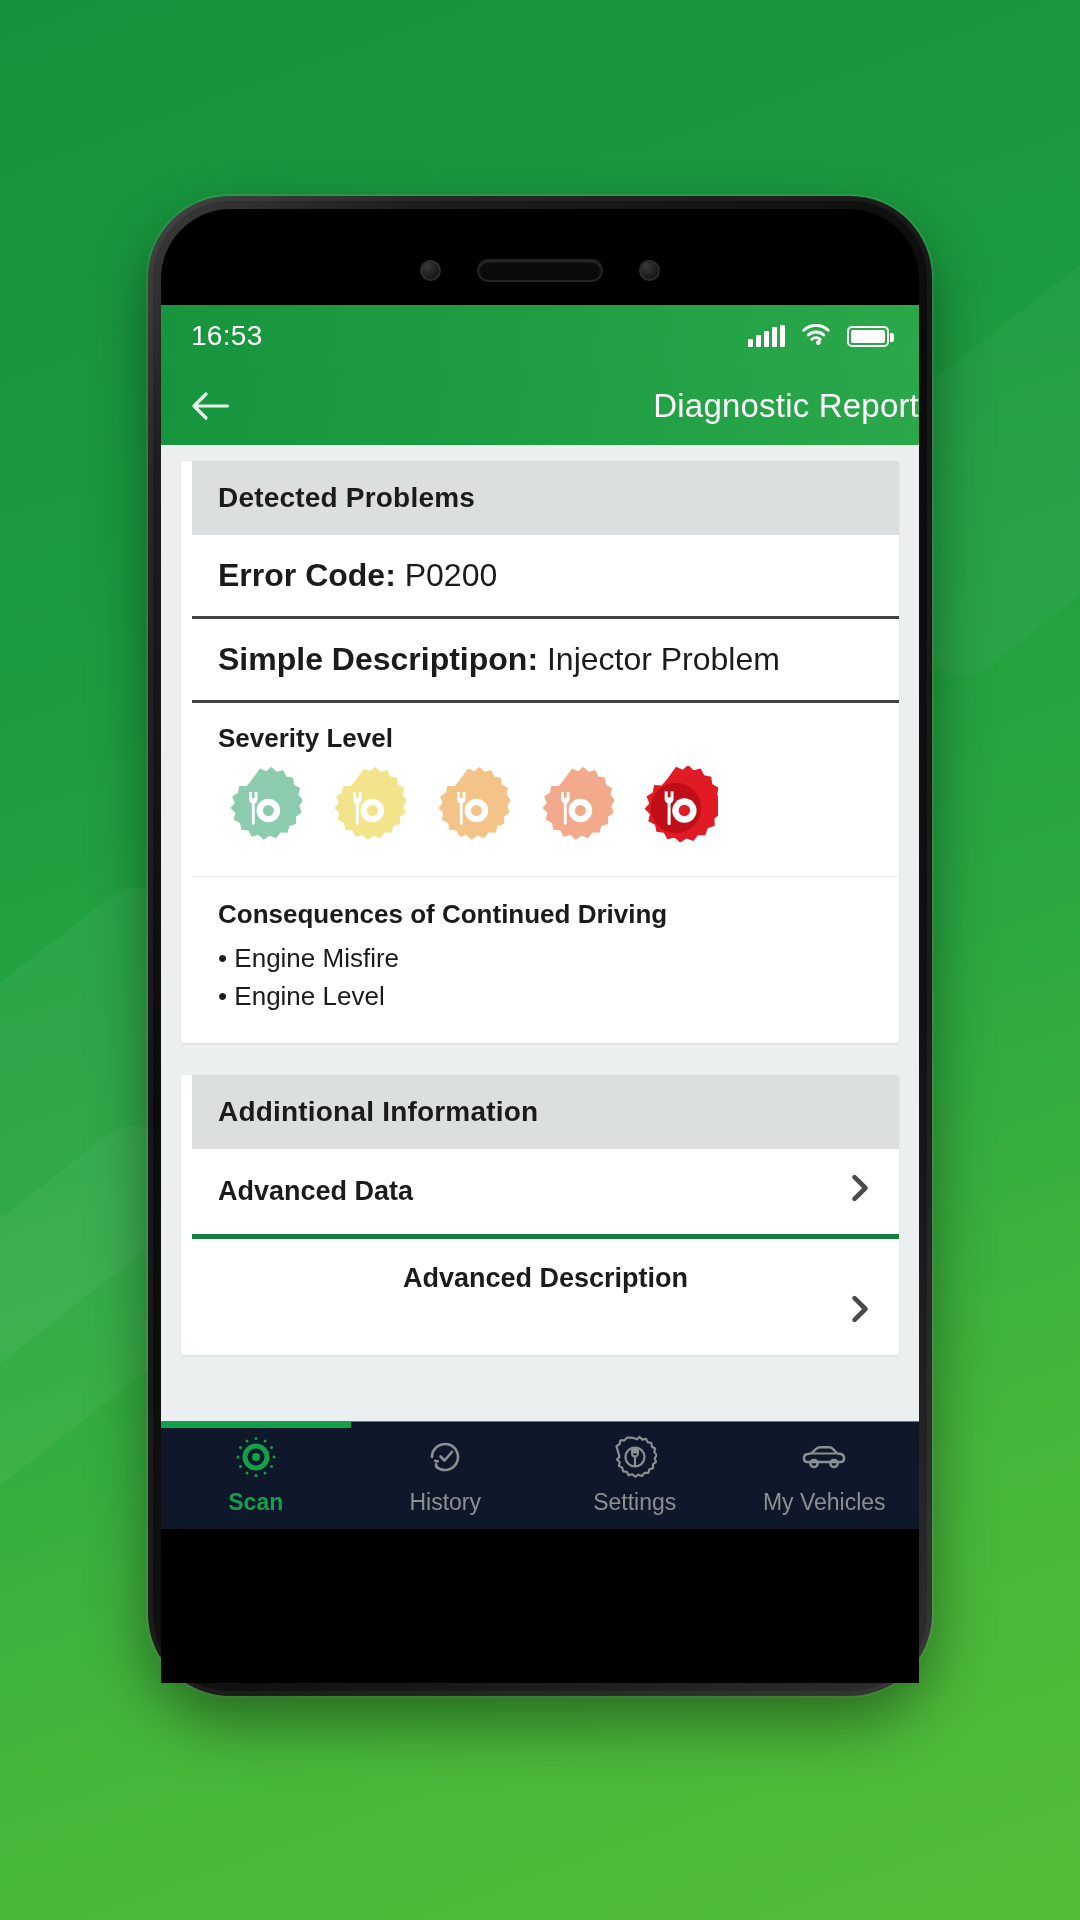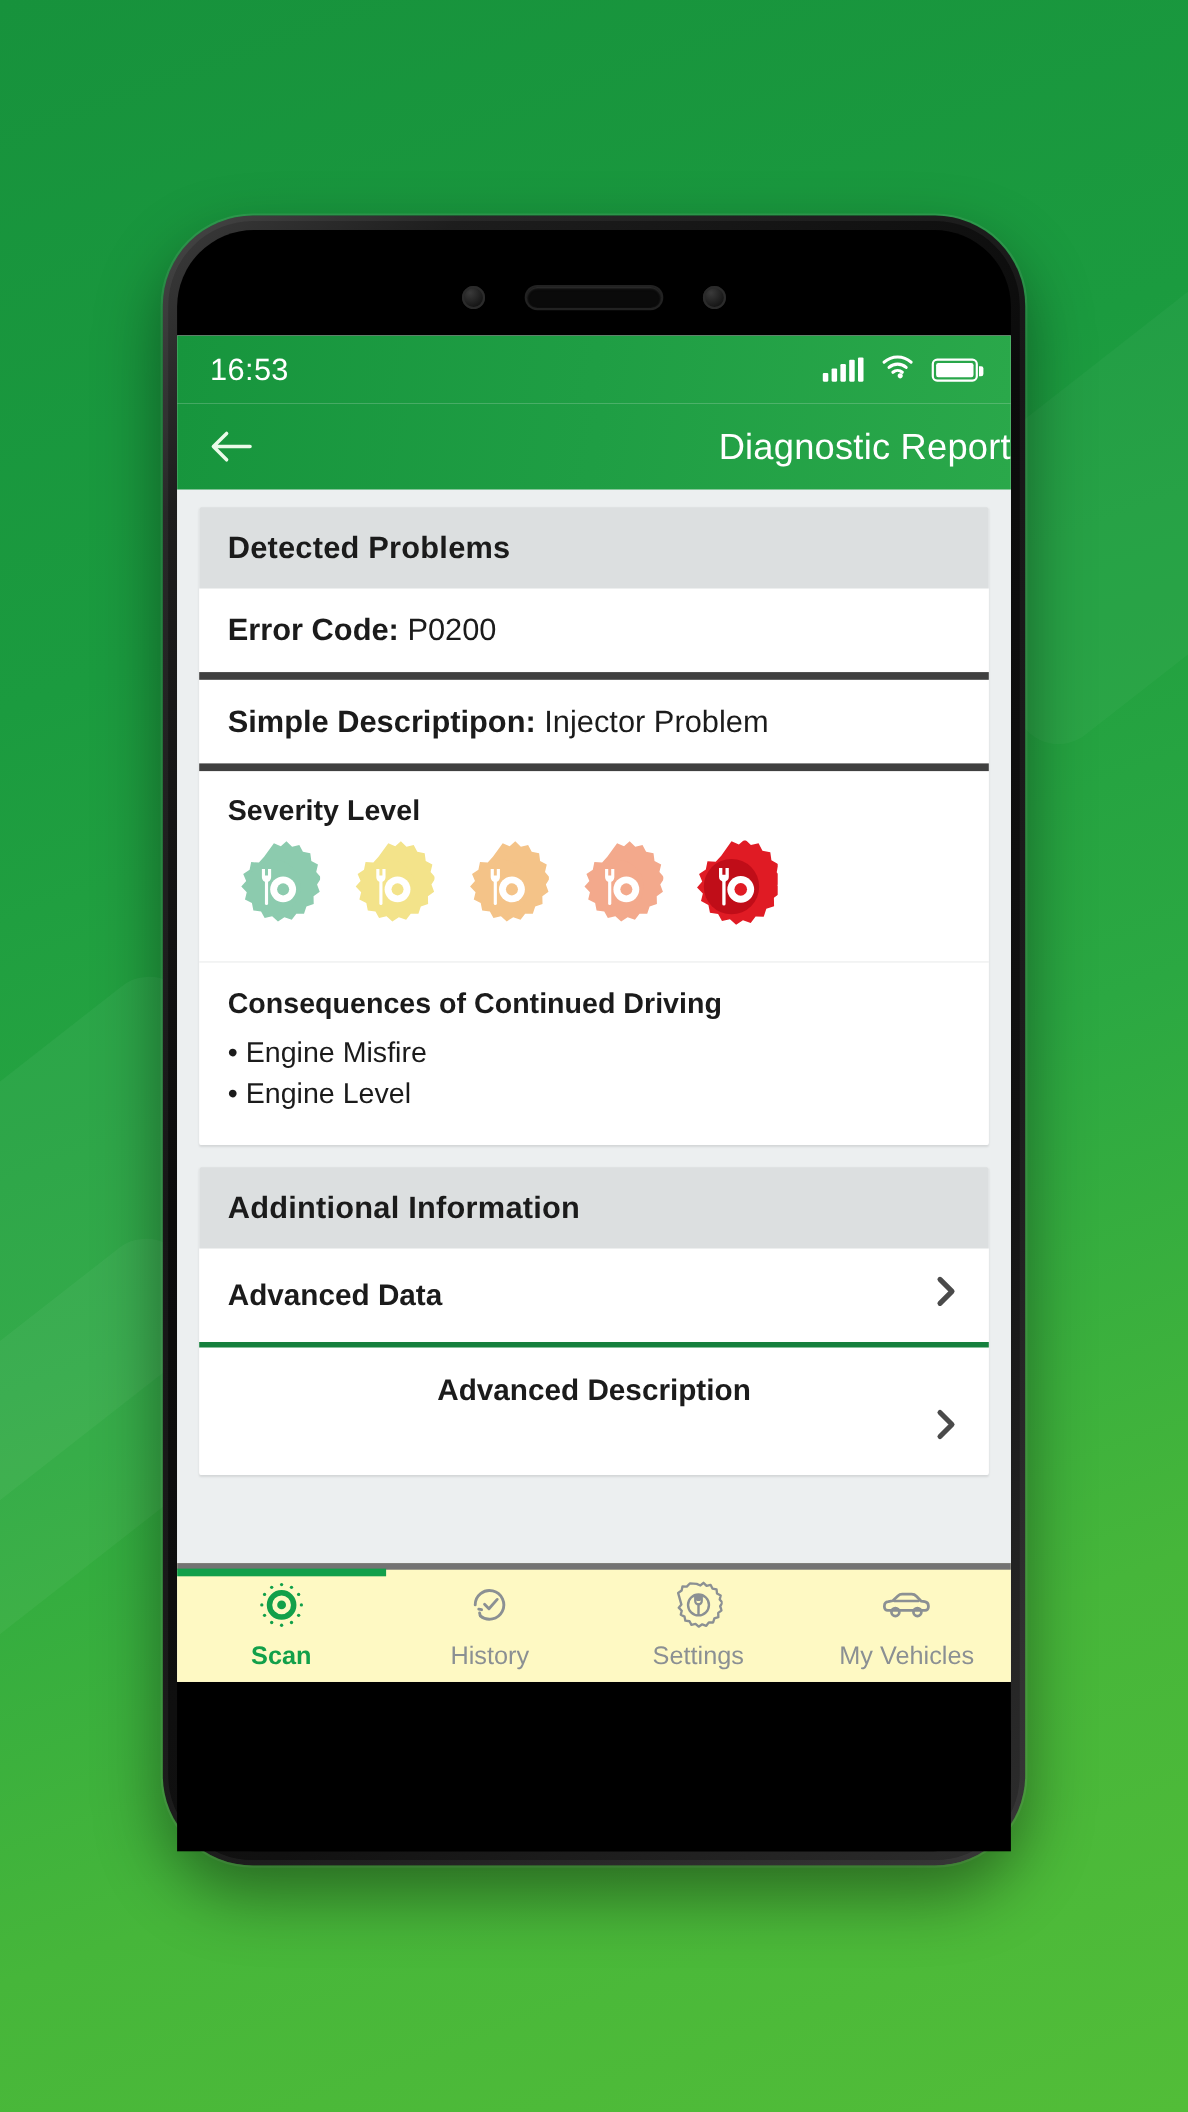--- a/index.html
+++ b/index.html
@@ -127,32 +127,32 @@
     pointer-events:none;
   }
 
   
   .content {
     background:#eceff0;
     padding:16px 20px 0 20px;
     height:calc(100% - 62px - 78px - 108px);
     overflow:hidden;
   }
-  .card { background:#fff; border-radius:2px; overflow:hidden; margin-bottom:20px;
-          box-shadow:0 1px 2px rgba(0,0,0,0.10); }
+  .card { background:#fff; border-radius:2px; overflow:hidden; margin-bottom:32px;
+          box-shadow:0 1px 2px rgba(0,0,0,0.10);padding-left:11px; }
   .card-header {
     background:#dcdfe0;
     padding:21px 26px;
     font-size:28px; font-weight:bold; color:#1b1b1b;
     letter-spacing:.2px;
   }
   .row {
     padding:22px 26px;
-    border-bottom:7px solid #404040;
-    font-size:28px; color:#1b1b1b;
+    border-bottom:3px solid #404040;
+    font-size:32px; color:#1b1b1b;
   }
   .row:last-child{ border-bottom:none; }
   .row b { font-weight:bold; }
   .row .val { font-weight:400; }
 
   .severity-row { padding:20px 26px 26px 26px; border-bottom:1px solid #e9ebec; }
   .severity-title { font-size:26px; font-weight:bold; color:#1b1b1b; margin-bottom:12px; }
   .gears { display:flex; align-items:center; gap:20px; }
   .gear { width:84px; height:84px; display:block; }
 
@@ -167,22 +167,22 @@
     font-size:27px; font-weight:bold; color:#1b1b1b;
     cursor:pointer;
   }
   .link-row:last-child{ border-bottom:none;flex-direction:column; }
   .chev { margin-left:auto; color:#4a4a4a; }
 
   
   .tabbar {
     position:absolute; left:0; right:0; bottom:0;
     height:108px;
-    background:#fef9c3;
-    border-top:6px solid #737373;
+    background:#0f172a;
+    border-top:1px solid #737373;
     display:flex;
   }
   .tab {
     flex:1;
     display:flex; flex-direction:column; align-items:center; justify-content:center;
     gap:6px;
     position:relative;
     cursor:pointer;
     color:#8b9093;
   }

